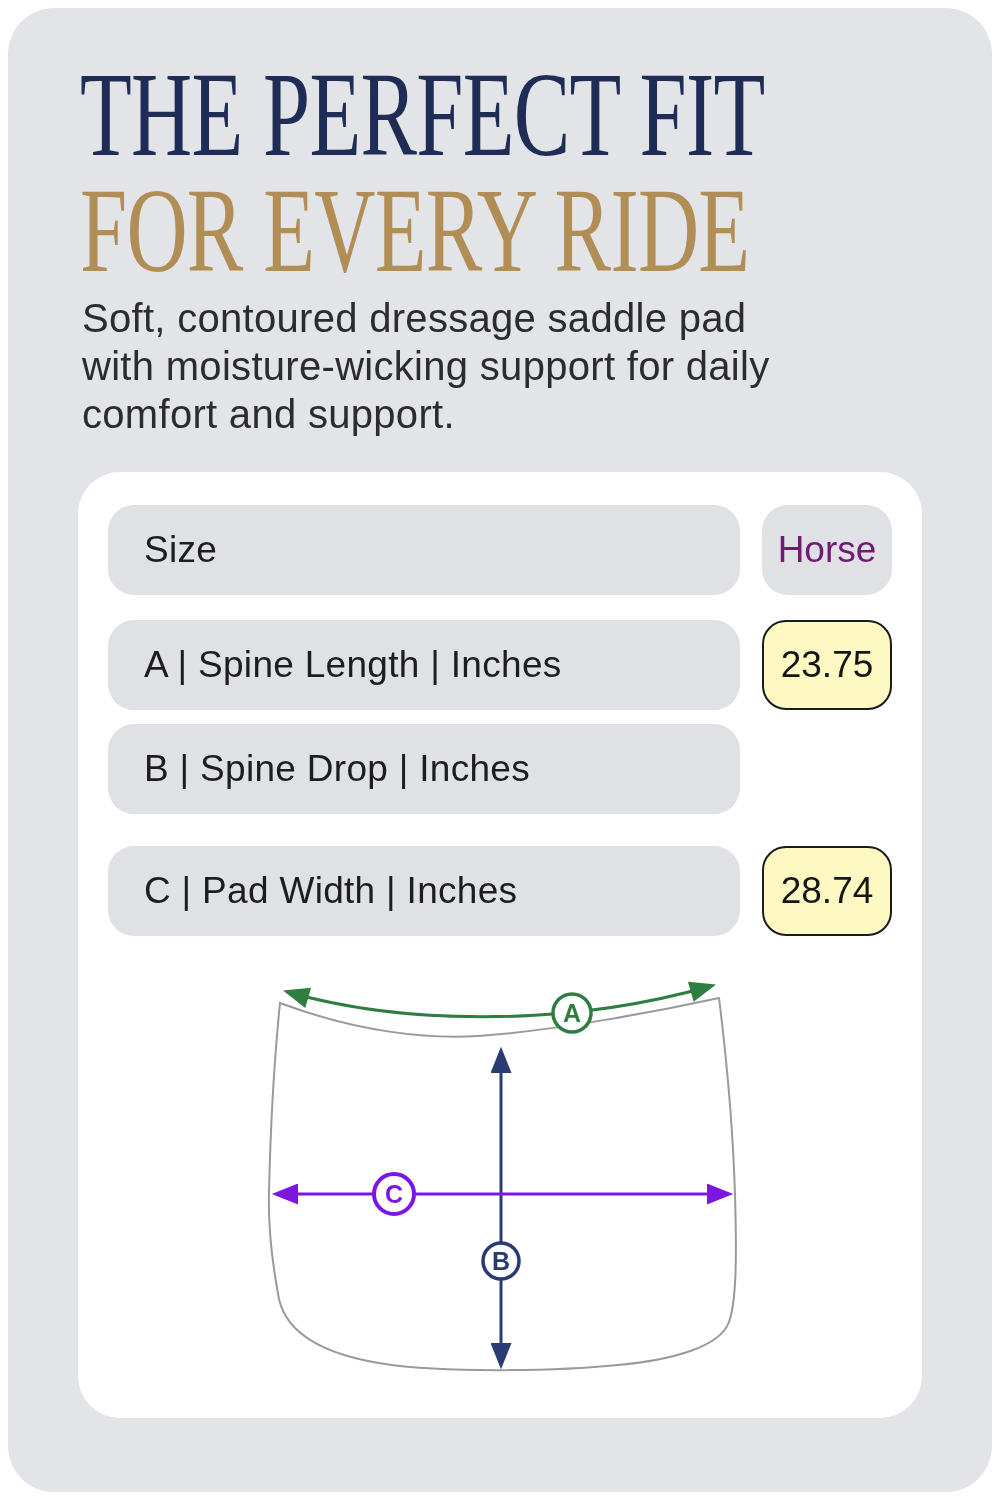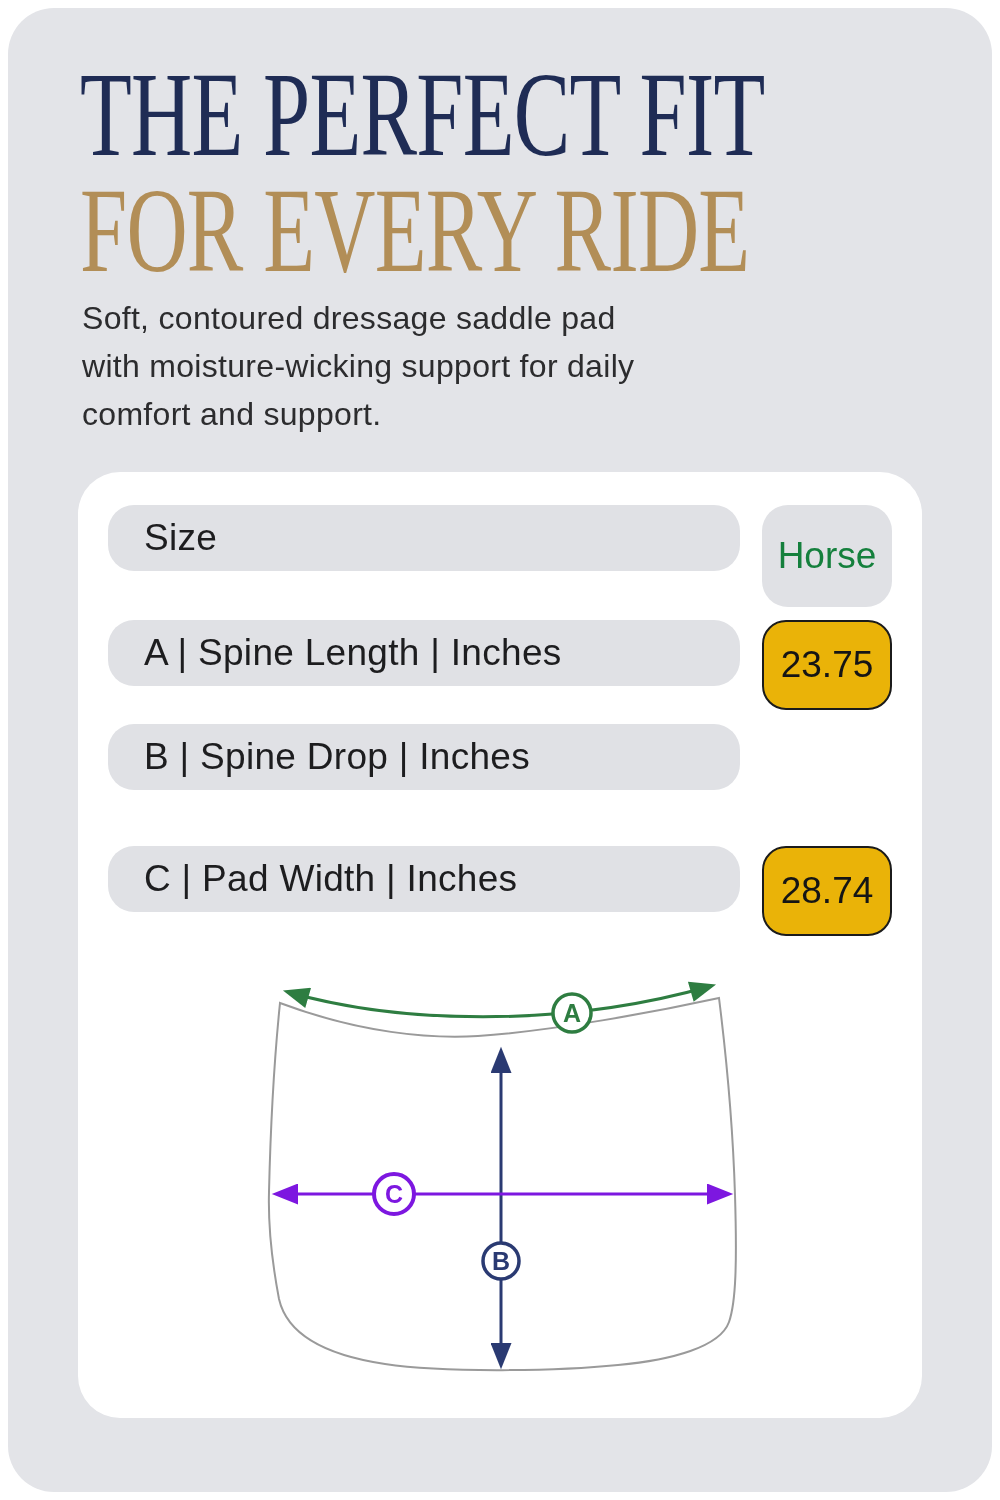--- a/index.html
+++ b/index.html
@@ -15,47 +15,47 @@
   .title-line{
     position:absolute;left:80px;white-space:nowrap;
     font-family:"Liberation Serif", serif;font-weight:400;
     transform:scaleX(0.70);transform-origin:left top;line-height:1;
     letter-spacing:-1px;
   }
   .title-1{top:54px;font-size:121px;color:#1f2c55;}
   .title-2{top:170px;font-size:121px;color:#b28e57;}
   .description{
     position:absolute;left:82px;top:294px;width:740px;
-    font-size:32px;line-height:48px;color:#2c2c2e;letter-spacing:0.3px;
+    font-size:40px;line-height:48px;color:#2c2c2e;letter-spacing:0.3px;
   }
   .description div{white-space:nowrap;}
   
   .card{
     position:absolute;left:78px;top:472px;width:844px;height:946px;
     background:#ffffff;border-radius:42px;
   }
   .row{position:absolute;left:0;width:844px;height:90px;}
   .row-header{top:33px;}
   .row-a{top:148px;text-align:right;}
   .row-b{top:252px;}
   .row-c{top:374px;}
   .label-pill{
-    position:absolute;left:30px;top:0;width:632px;height:66px;
+    position:absolute;left:30px;top:0;width:632px;height:90px;
     background:#e0e1e5;border-radius:26px;display:flex;align-items:center;
     padding-left:36px;box-sizing:border-box;
     font-size:37px;color:#1d1d1f;letter-spacing:0.3px;
   }
   .col-pill{
-    position:absolute;left:684px;top:0;width:130px;height:102px;
+    position:absolute;left:684px;top:0;width:130px;height:90px;
     background:#e0e1e5;border-radius:26px;display:flex;align-items:center;justify-content:center;
-    font-size:37px;color:#15803d;
+    font-size:37px;color:#701a75;
   }
   .value-box{
     position:absolute;left:684px;top:0;width:130px;height:90px;
-    background:#eab308;border:2px solid #1b1b1b;border-radius:24px;box-sizing:border-box;
+    background:#fef9c3;border:2px solid #1b1b1b;border-radius:24px;box-sizing:border-box;
     display:flex;align-items:center;justify-content:center;
     font-size:37px;color:#151515;
   }
   
   .diagram{position:absolute;left:0;top:0;width:1000px;height:1500px;}
   .circle-letter{
     font-family:"Liberation Sans", sans-serif;font-size:25px;font-weight:700;
     text-anchor:middle;
   }
 </style>

